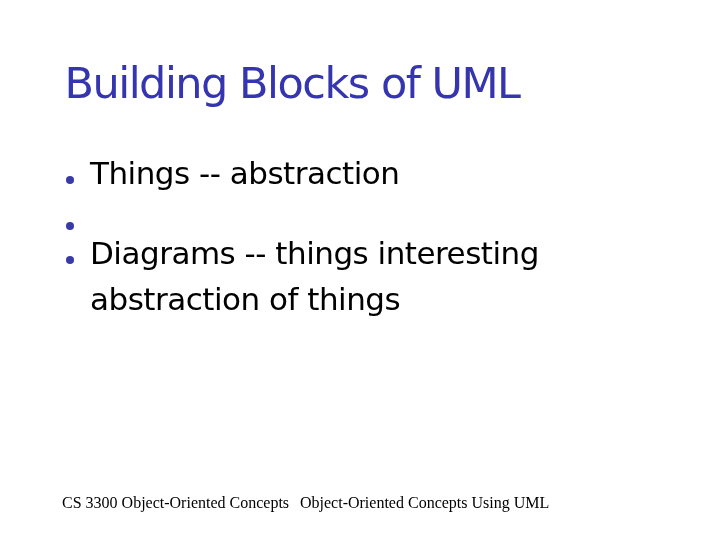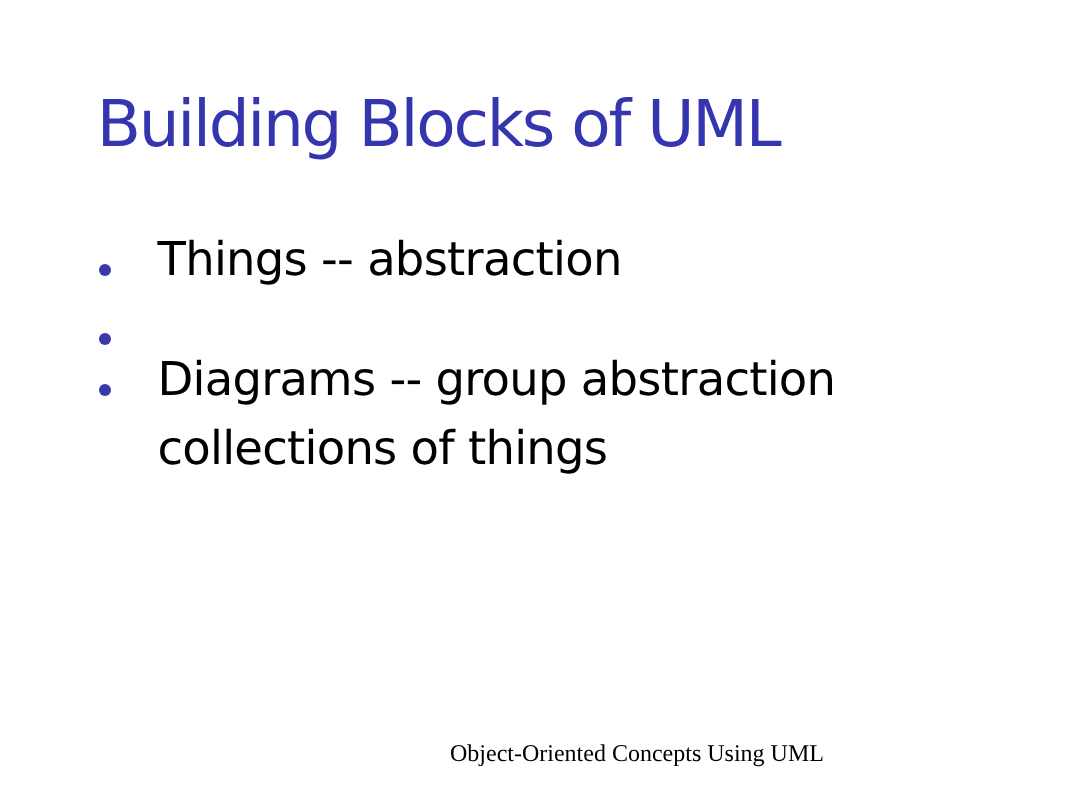--- a/index.html
+++ b/index.html
@@ -35,21 +35,20 @@
     margin: 0;
     padding: 0;
     list-style: none;
     width: 520px;
   }
   .bullet-item {
     display: flex;
     align-items: flex-start;
     margin: 0;
     padding: 0;
-    gap: 15px;
   }
   .bullet-dot {
     flex: none;
     width: 8px;
     height: 8px;
     border-radius: 50%;
     background: #3939A8;
     margin-top: 26px;
     margin-right: 16px;
   }
@@ -91,25 +90,26 @@
       </span>
     </li>
 
     <li class="bullet-item">
       <span class="bullet-dot"></span>
     </li>
 
     <li class="bullet-item">
       <span class="bullet-dot"></span>
       <span class="bullet-text">
-        <span class="bullet-line">Diagrams -- group abstraction</span>
-        <span class="bullet-line">collections of things</span>
+        <span class="bullet-line">Diagrams -- things interesting</span>
+        <span class="bullet-line">abstraction of things</span>
       </span>
     </li>
 
   </ul>
 
+  <span class="footer-item footer-left">CS 3300 Object-Oriented Concepts</span>
 
   <span class="footer-item footer-center">Object-Oriented Concepts Using UML</span>
 
   <span class="footer-item footer-page">11</span>
 
 </div>
 
 </body></html>

